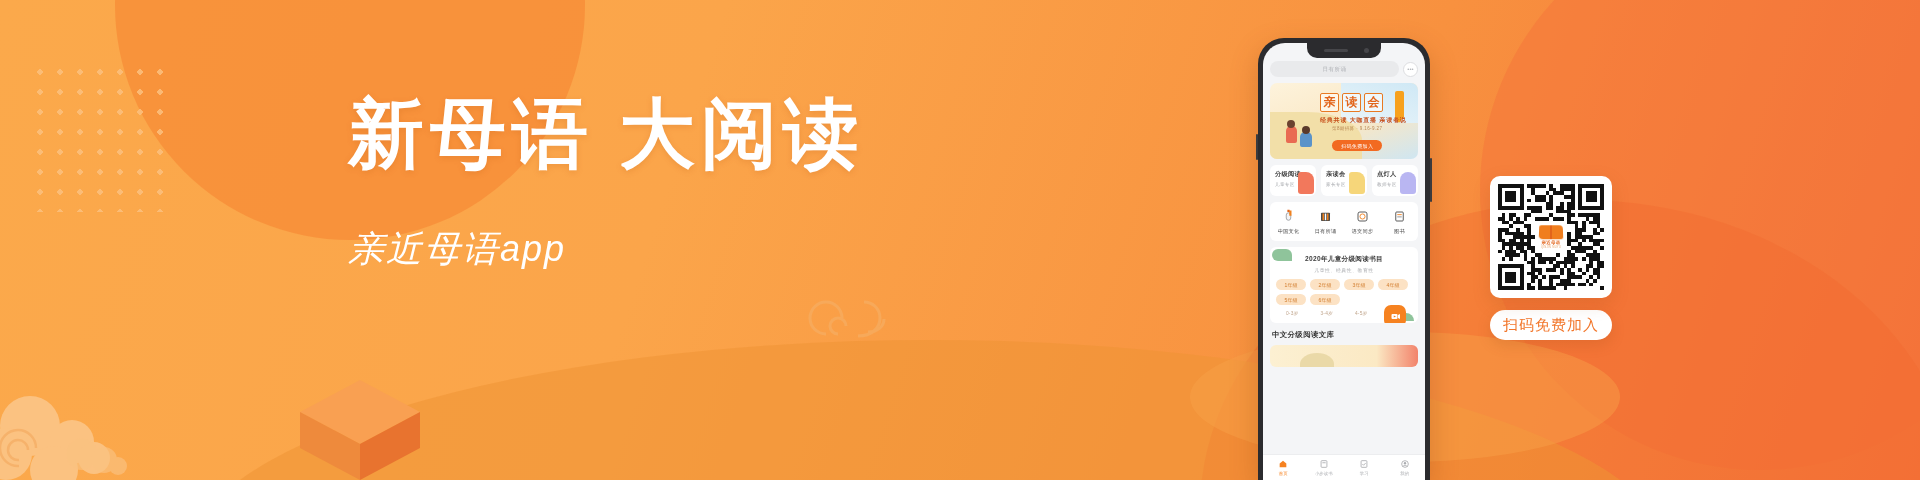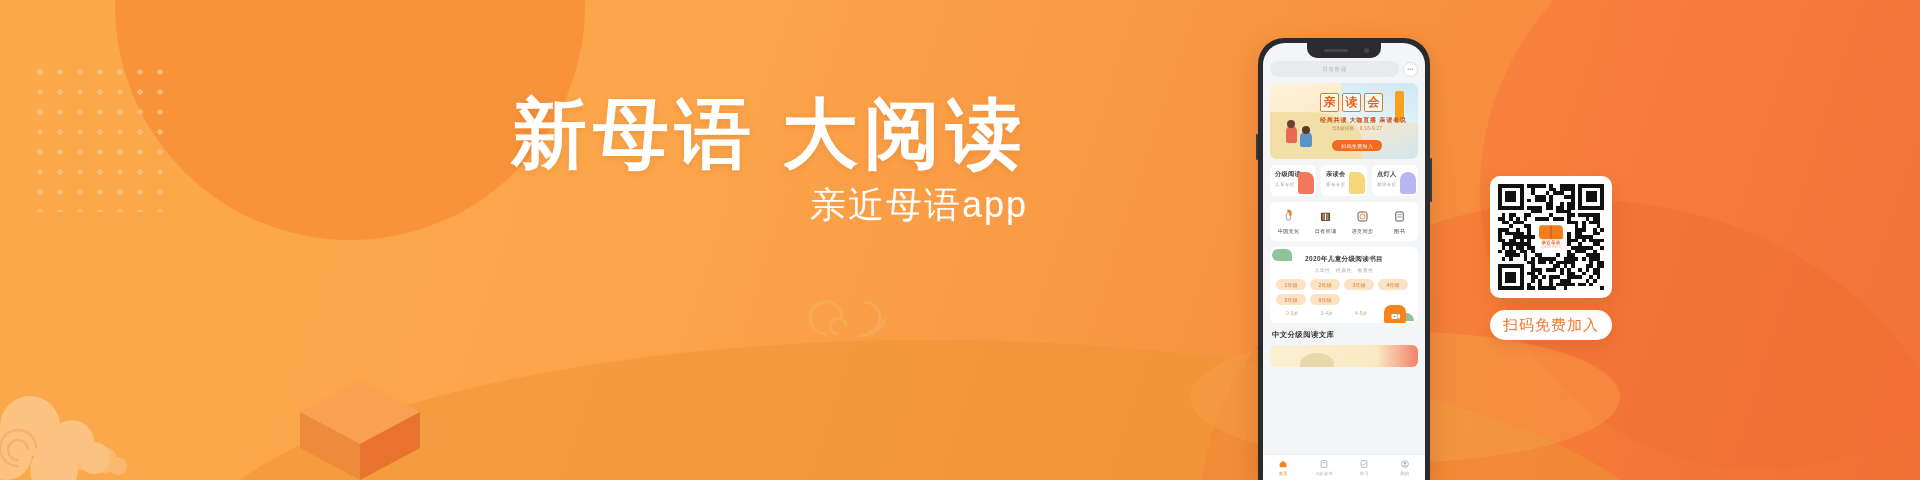--- a/index.html
+++ b/index.html
@@ -66,39 +66,41 @@
 
   
   .cloud-bl { bottom:-14px; left:-16px; width:150px; height:110px; }
   .cloud-bl svg, .cloud-mid svg, .cloud-sm svg { display:block; }
   .cloud-mid { bottom:128px; left:806px; width:110px; height:70px; opacity:.7; }
   .cloud-sm  { bottom:4px;  left:60px; width:70px; height:48px; opacity:.8;}
 
   .cube { bottom:0; left:300px; width:120px; height:108px; }
 
   
-  .copy { position:absolute; left:348px; top:86px; width:680px;text-align:right; }
+  .copy { position:absolute; left:348px; top:86px; width:680px; }
 
   .headline {
     font-family:"Liberation Serif","DejaVu Serif",serif;
     font-weight:700;
     font-size:76px;
     line-height:96px;
     color:#FFFFFF;
     letter-spacing:6px;
     white-space:nowrap;
     text-shadow:0 2px 6px rgba(180,80,10,.18);
   }
   .subtitle {
+    margin-top:44px;
     font-size:36px;
     line-height:46px;
     color:#FFFFFF;
     letter-spacing:2px;
     font-weight:400;
     white-space:nowrap;
+    font-style:italic;
   }
   .desc {
     margin-top:28px;
     font-size:25px;
     line-height:34px;
     color:#FFFFFF;
     letter-spacing:1px;
     white-space:nowrap;
     opacity:.97;
   }

